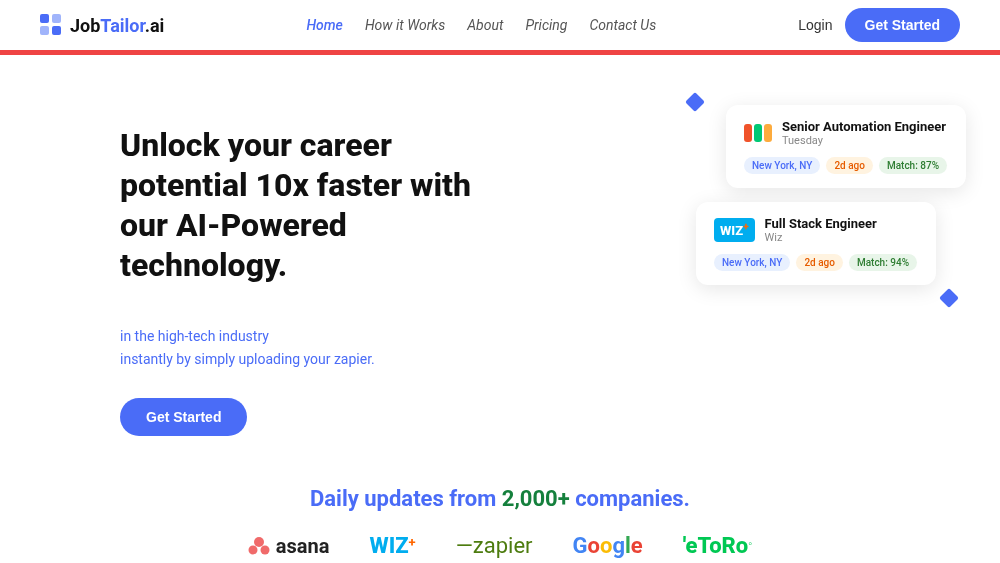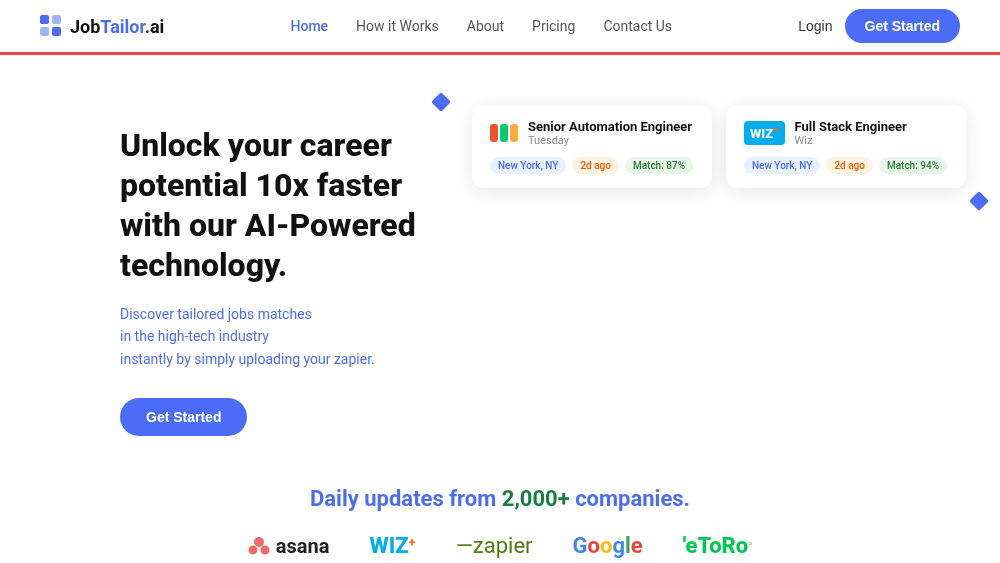--- a/index.html
+++ b/index.html
@@ -1,36 +1,36 @@
 <!DOCTYPE html>
 <html><head>
   <meta charset="utf-8">
   <style>
     * { margin: 0; padding: 0; box-sizing: border-box; }
     body { font-family: -apple-system, BlinkMacSystemFont, 'Segoe UI', Roboto, sans-serif; background: #fff; width: 1000px; height: 563px; overflow: hidden; }
 
     
     .navbar {
       display: flex; align-items: center; justify-content: space-between;
-      padding: 0 40px; height: 55px; border-bottom: 3px solid #ef4444;
+      padding: 0 40px; height: 55px; border-bottom: 5px solid #ef4444;
     }
     .logo-area { display: flex; align-items: center; gap: 8px; }
     .logo-grid {
       display: grid; grid-template-columns: 1fr 1fr; gap: 2px;
       width: 22px; height: 22px;
     }
     .logo-dot {
       width: 9px; height: 9px; border-radius: 2px;
     }
     .logo-dot.blue { background: #4a6cf7; }
     .logo-dot.light { background: #a0b4fb; }
     .logo-text { font-size: 18px; font-weight: 700; color: #111; }
     .logo-text span { color: #4a6cf7; }
 
-    .nav-links { display: flex; align-items: center; gap: 28px; }
+    .nav-links { display: flex; align-items: center; gap: 22px; font-style: italic; }
     .nav-link { text-decoration: none; font-size: 14px; color: #555; cursor: pointer; }
     .nav-link.active { color: #4a6cf7; font-weight: 500; }
 
     .nav-actions { display: flex; align-items: center; gap: 12px; }
     .btn-login {
       background: none; border: none; font-size: 14px; color: #333;
       cursor: pointer; font-weight: 500;
     }
     .btn-get-started {
       background: #4a6cf7; color: #fff; border: none; border-radius: 25px;
@@ -133,28 +133,28 @@
   <div class="nav-actions">
     <button class="btn-login">Login</button>
     <button class="btn-get-started">Get Started</button>
   </div>
 </nav>
 
 <section class="hero">
   <div class="hero-left">
     <h1 class="hero-title">Unlock your career potential 10x faster with our AI-Powered technology.</h1>
     <p class="hero-subtitle">
-      <span>Discover tailored jobs matches</span><br>
+      <br>
       <span>in the high-tech industry</span><br>
       <span>instantly by simply uploading your zapier.</span>
     </p>
     <button class="btn-hero">Get Started</button>
   </div>
 
-  <div style="position:relative; flex:0 0 auto; display:flex; flex-direction:row; gap:14px; padding-top:0;">
+  <div style="position:relative; flex:0 0 auto; display:flex; flex-direction:column; gap:14px; padding-top:0;">
 
     <div style="position:absolute; top:-10px; left:-8px; width:14px; height:14px; background:#4a6cf7; transform:rotate(45deg); border-radius:2px;"></div>
 
     <div class="job-card" style="margin-left:30px;">
       <div class="card-header">
         <div class="monday-logo">
           <div class="monday-bar r"></div>
           <div class="monday-bar g"></div>
           <div class="monday-bar y"></div>
         </div>

